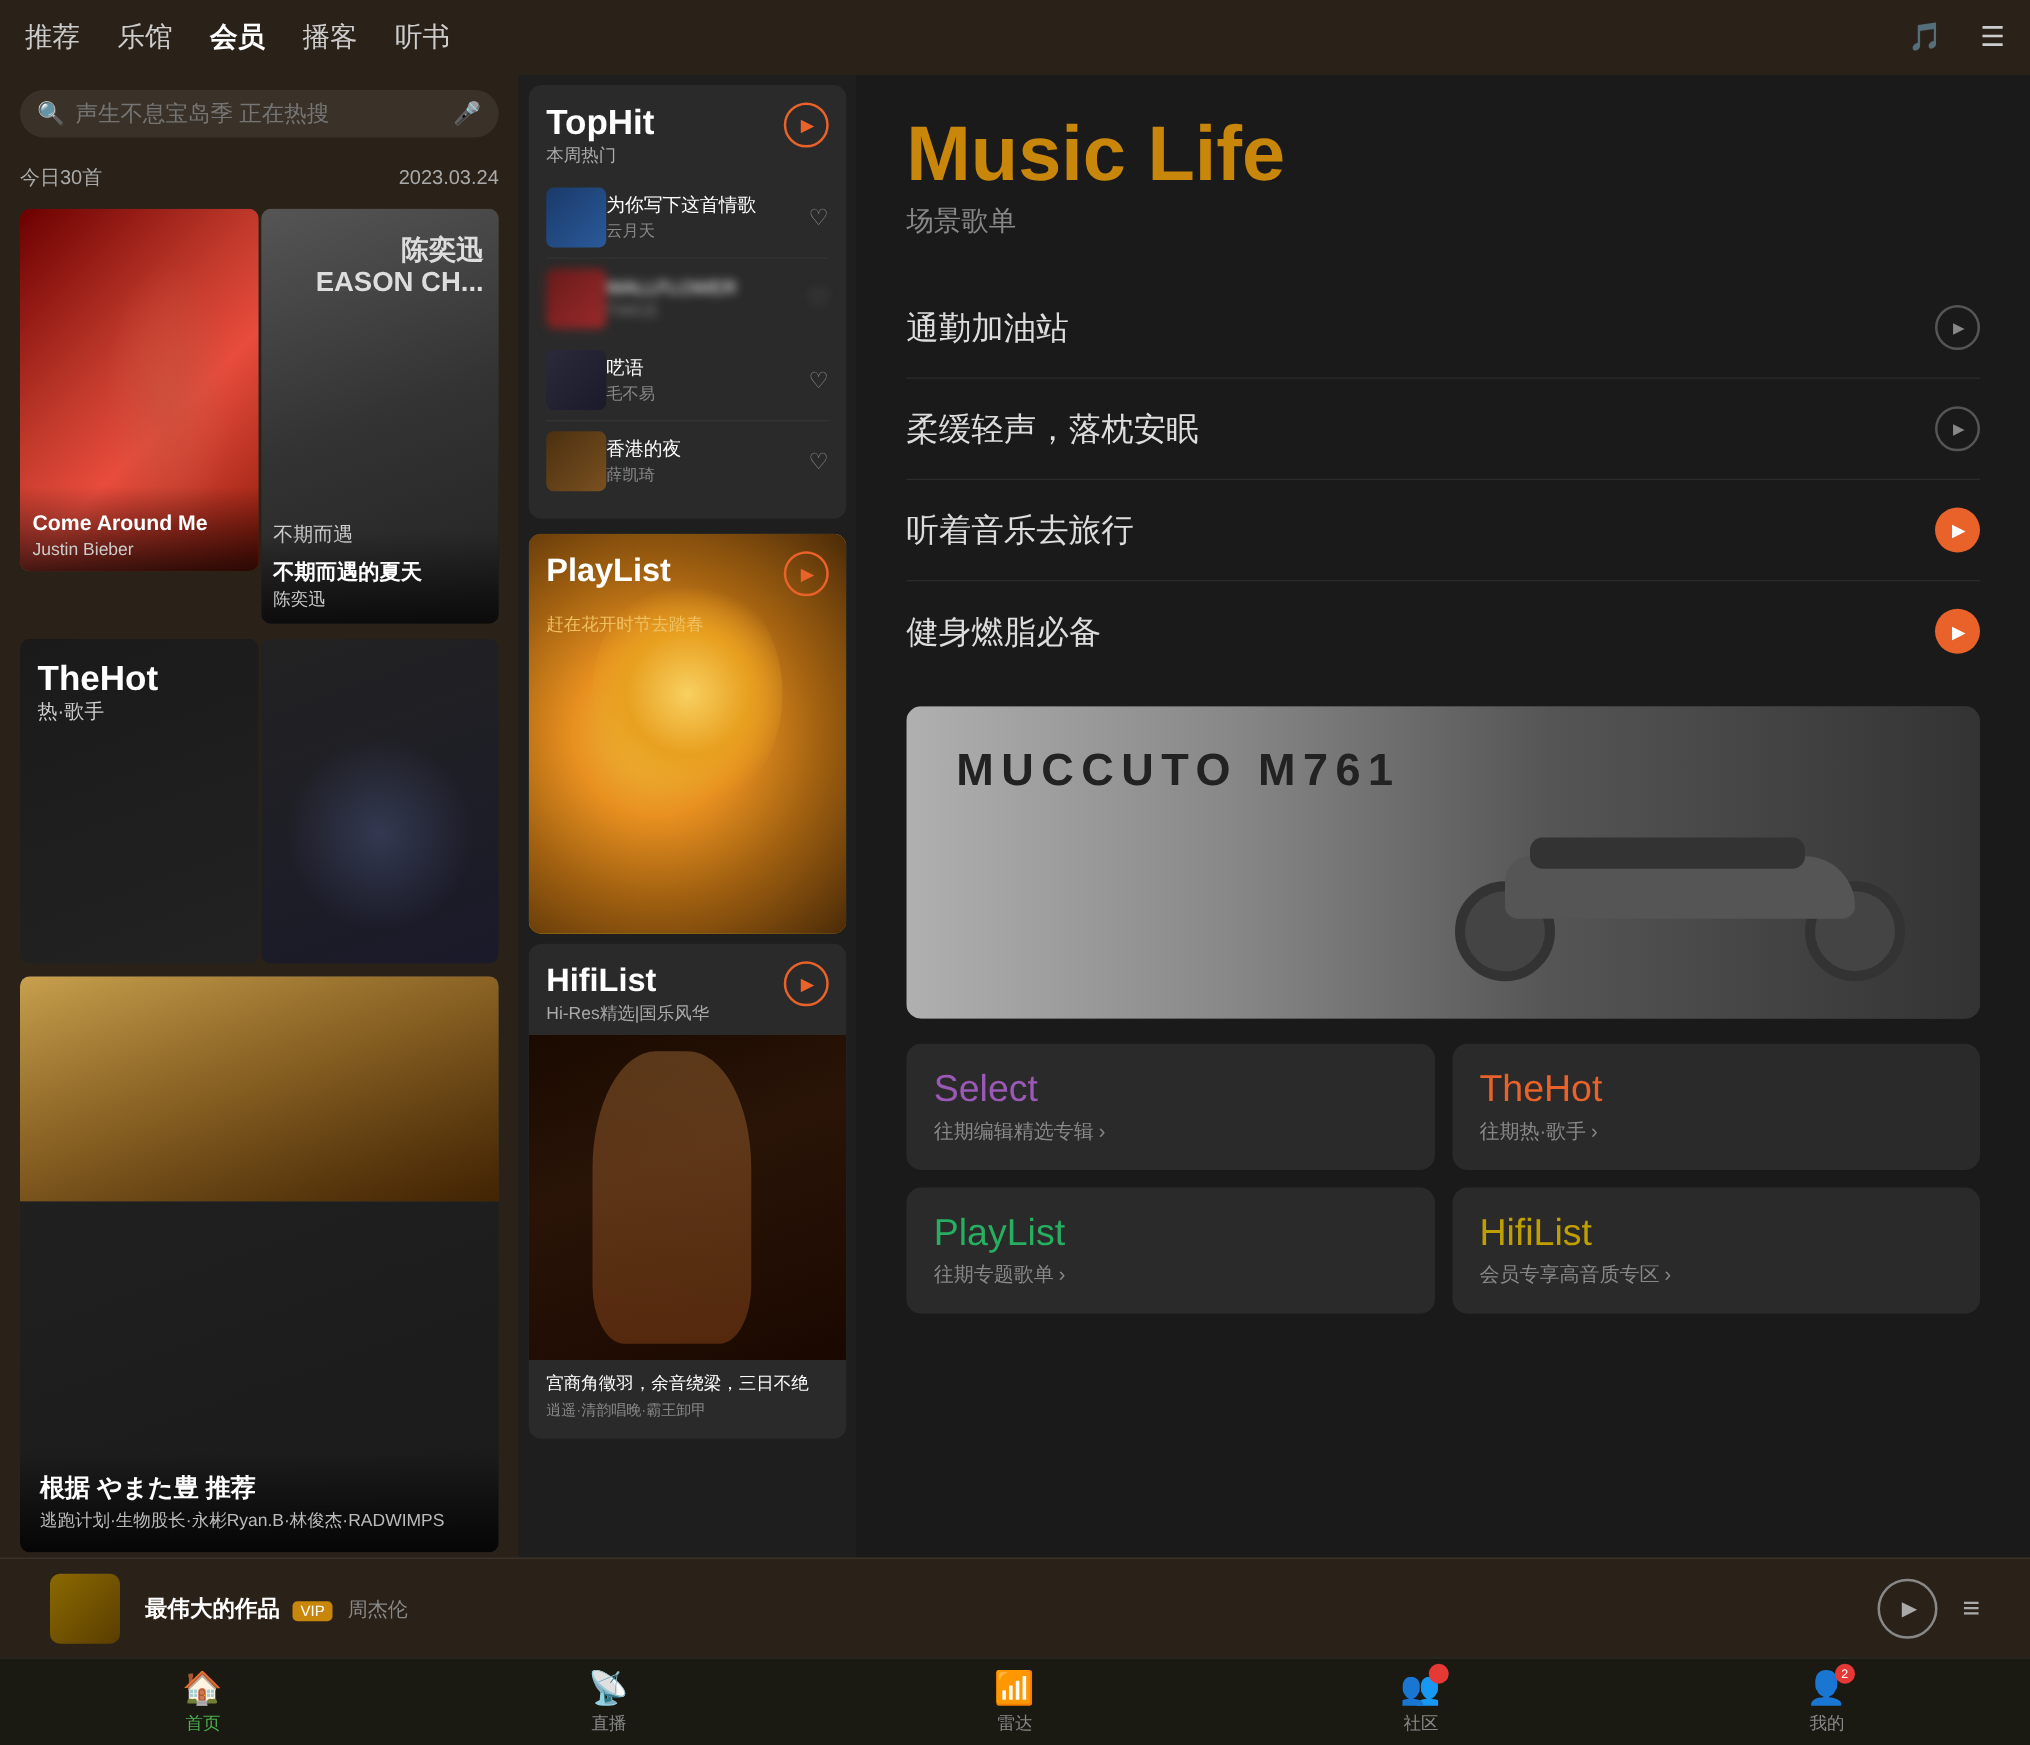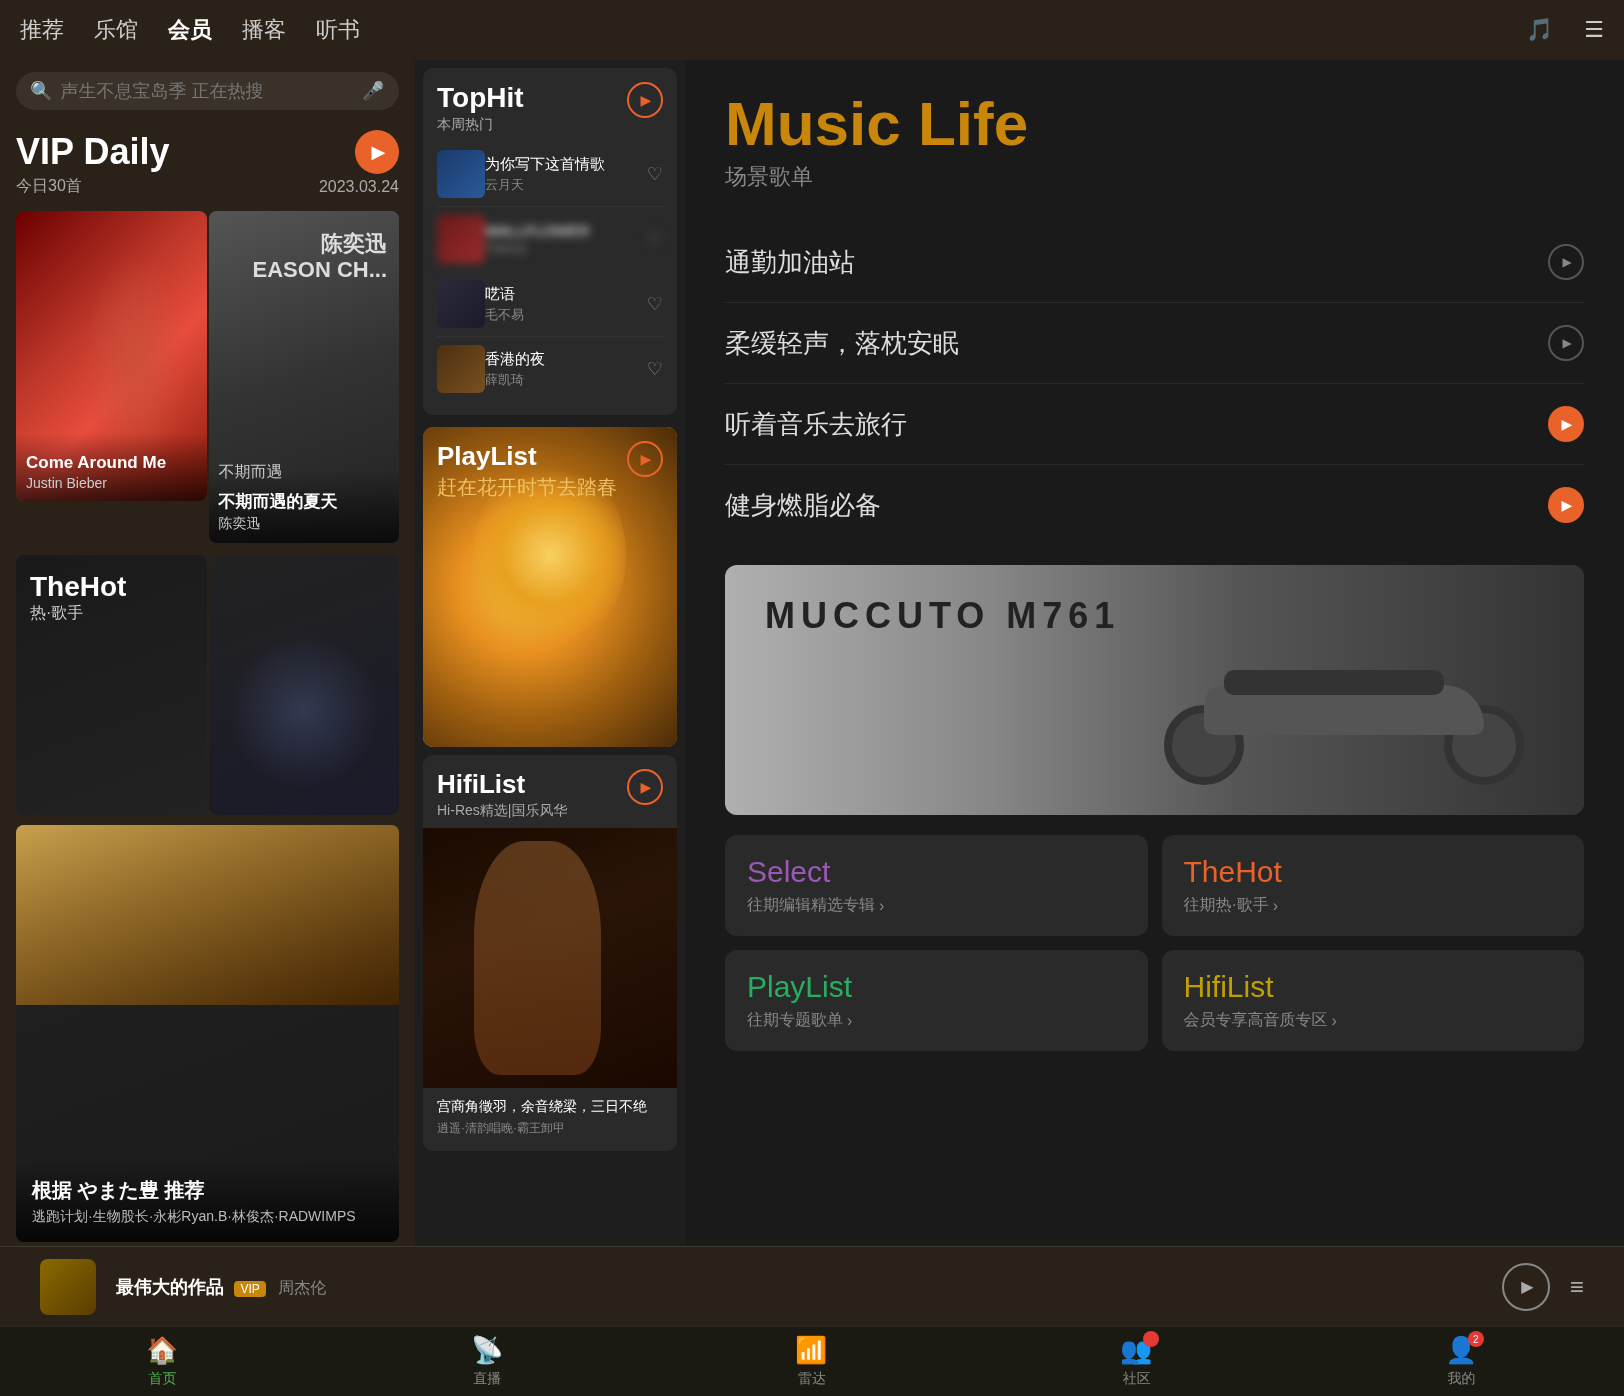--- a/index.html
+++ b/index.html
@@ -253,21 +253,21 @@
       position: relative;
       background: linear-gradient(135deg, #8b6a00 0%, #c8a600 40%, #e8b800 70%, #a07800 100%);
       overflow: hidden;
     }
     .playlist-header {
       position: absolute;
       top: 14px; left: 14px; right: 14px;
       display: flex; justify-content: space-between; align-items: flex-start;
     }
     .playlist-title { font-size: 26px; font-weight: bold; color: #fff; }
-    .playlist-sub { color: #f0c060; font-size: 20px; margin-top: 2px; font-family: Liberation Serif, serif; }
+    .playlist-sub { color: #f0c060; font-size: 14px; margin-top: 19px; font-family: Liberation Serif, serif; }
     .playlist-footer {
       position: absolute;
       bottom: 14px; left: 14px; right: 14px;
     }
     .playlist-desc { color: #fff; font-size: 15px; margin-bottom: 4px; }
     .playlist-tags { color: #ddd; font-size: 12px; line-height: 1.5; }
 
     
     .hifi-section {
       background: #2a2a2a;
@@ -562,24 +562,20 @@
 <div class="main-layout">
 
   <div class="left-panel">
     <div class="search-bar">
       <span class="search-icon">🔍</span>
       <input type="text" placeholder="声生不息宝岛季 正在热搜" style="">
       <span style="color:#e8622a;font-size:18px;">🎤</span>
     </div>
 
     <div class="vip-daily-header">
-      <div style="display:flex;justify-content:space-between;align-items:center;">
-        <span class="vip-daily-title">VIP Daily</span>
-        <div class="play-all-btn"></div>
-      </div>
       <div class="vip-daily-sub">
         <span>今日30首</span>
         <span>2023.03.24</span>
       </div>
     </div>
 
     <div class="album-grid">
 
       <div class="album-card large">
         <div class="cover-red-human"></div>

